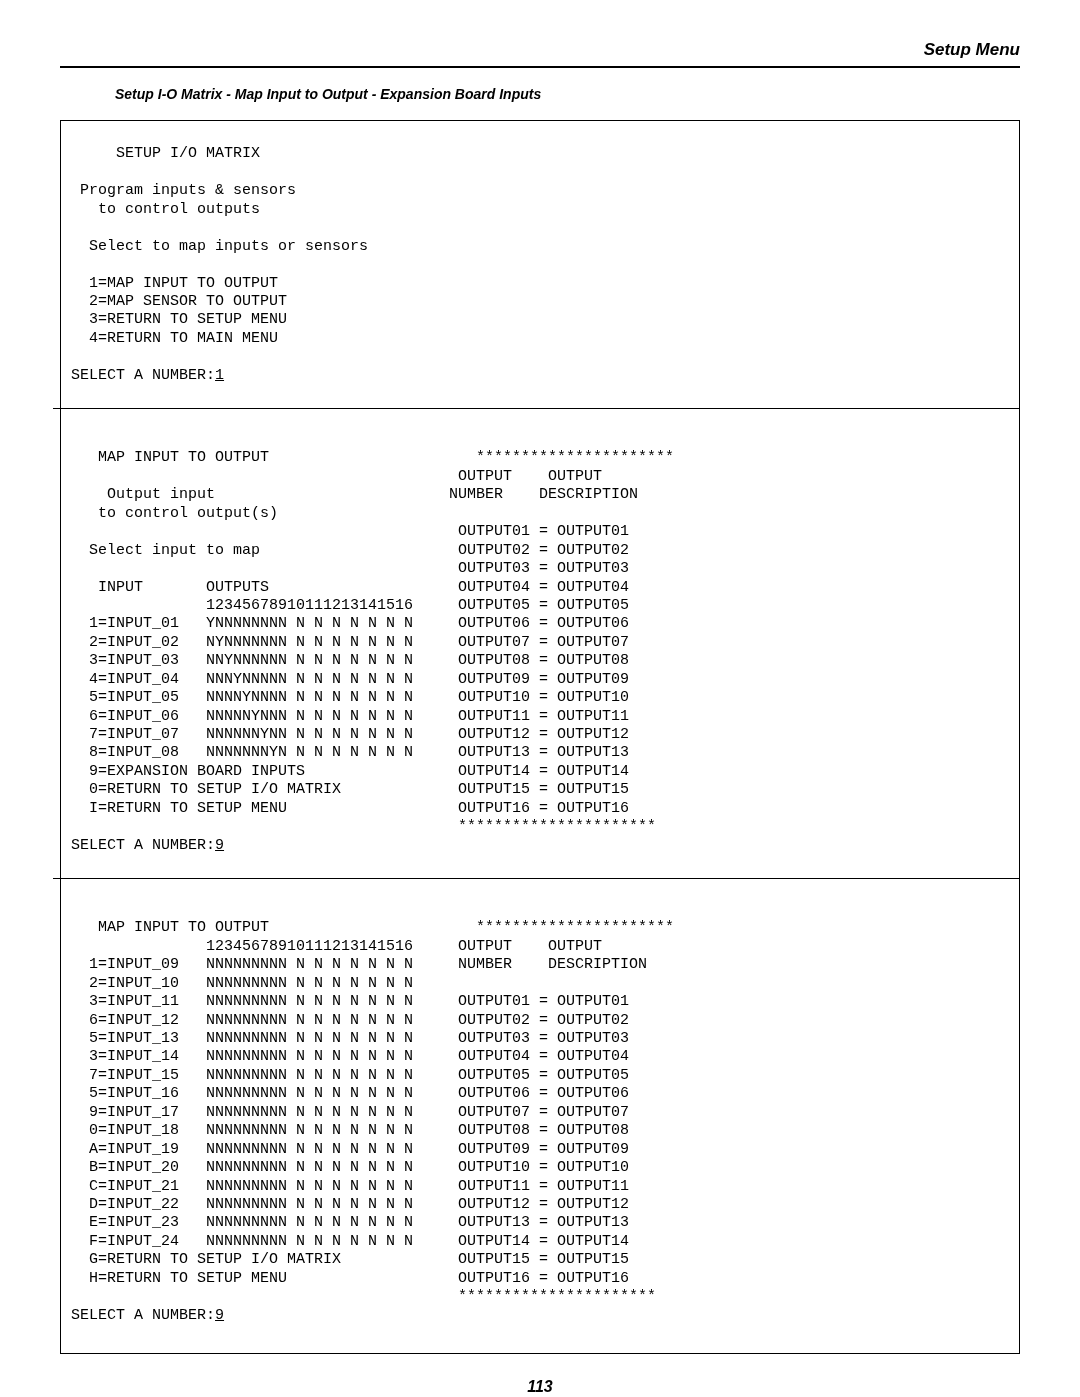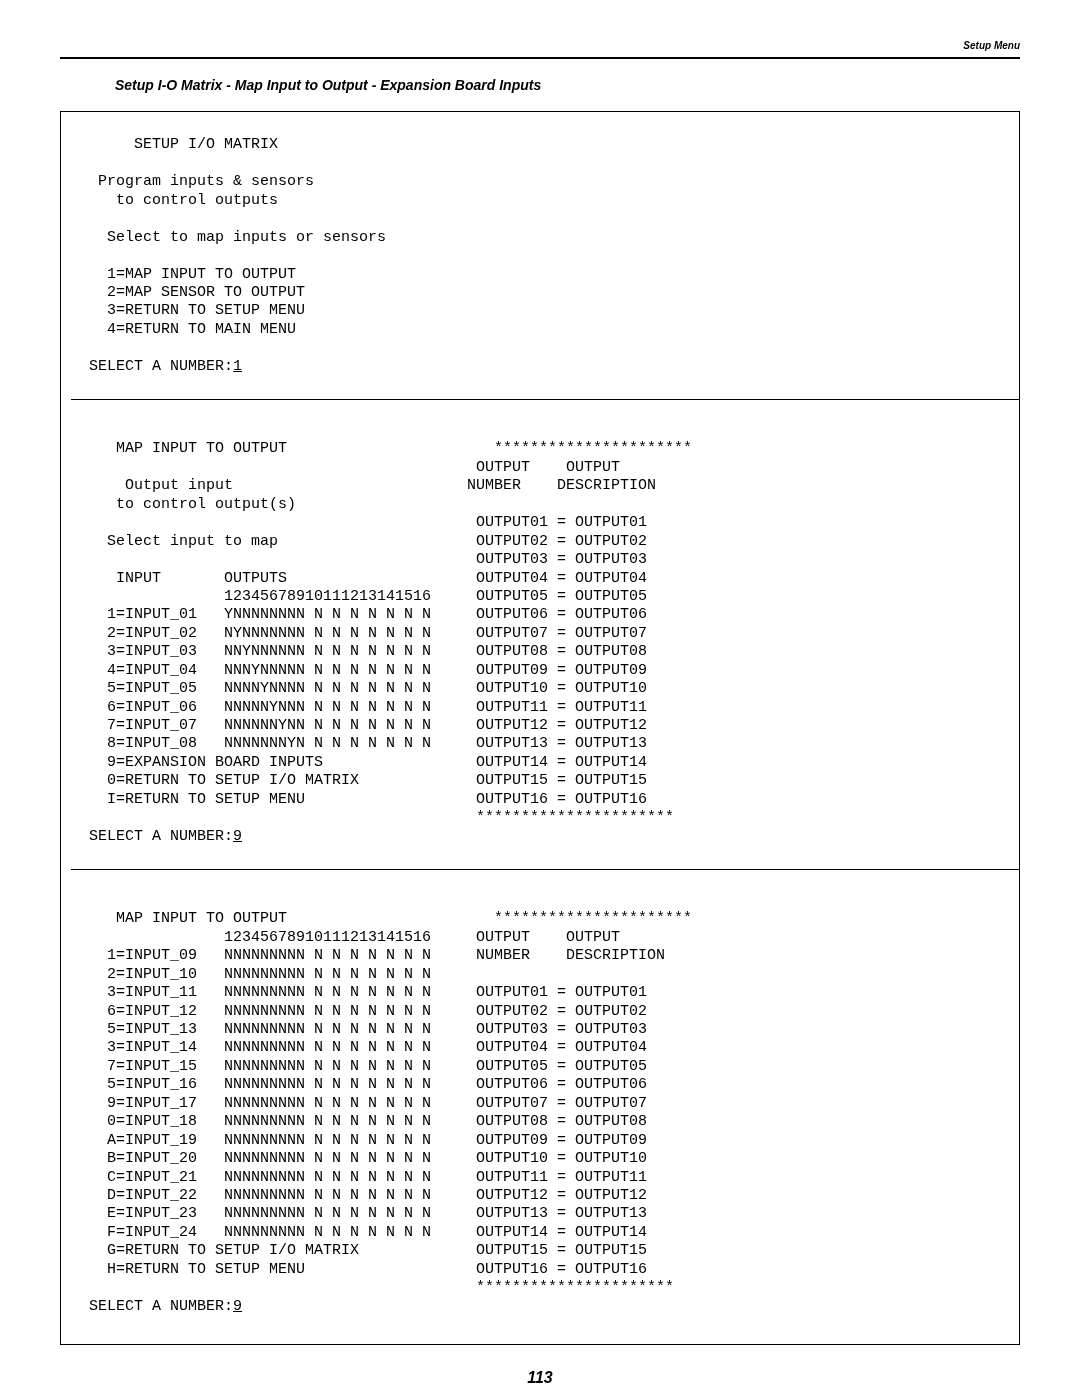--- a/index.html
+++ b/index.html
@@ -6,36 +6,36 @@
     body {
       font-family: Arial, sans-serif;
       background: #fff;
       padding: 40px 60px;
       width: 1080px;
     }
     .header-right {
       text-align: right;
       font-style: italic;
       font-weight: bold;
-      font-size: 10px;
+      font-size: 17px;
       font-family: Arial, sans-serif;
       margin-bottom: 6px;
     }
     .header-rule { border-bottom: 2px solid #000; margin-bottom: 18px; }
     .section-title {
       font-style: italic;
       font-weight: bold;
       font-size: 14px;
       font-family: Arial, sans-serif;
       margin-bottom: 18px;
       margin-left: 55px;
     }
     .outer-box {
       border: 1px solid #000;
-      padding: 6px 18px 10px 28px;
+      padding: 6px 18px 10px 10px;
       font-family: "Courier New", Courier, monospace;
       font-size: 15px;
       line-height: 1.23;
       white-space: pre;
     }
     hr.section-sep {
       border: none;
       border-top: 1.5px solid #000;
       margin: 4px -18px 4px -18px;
     }

